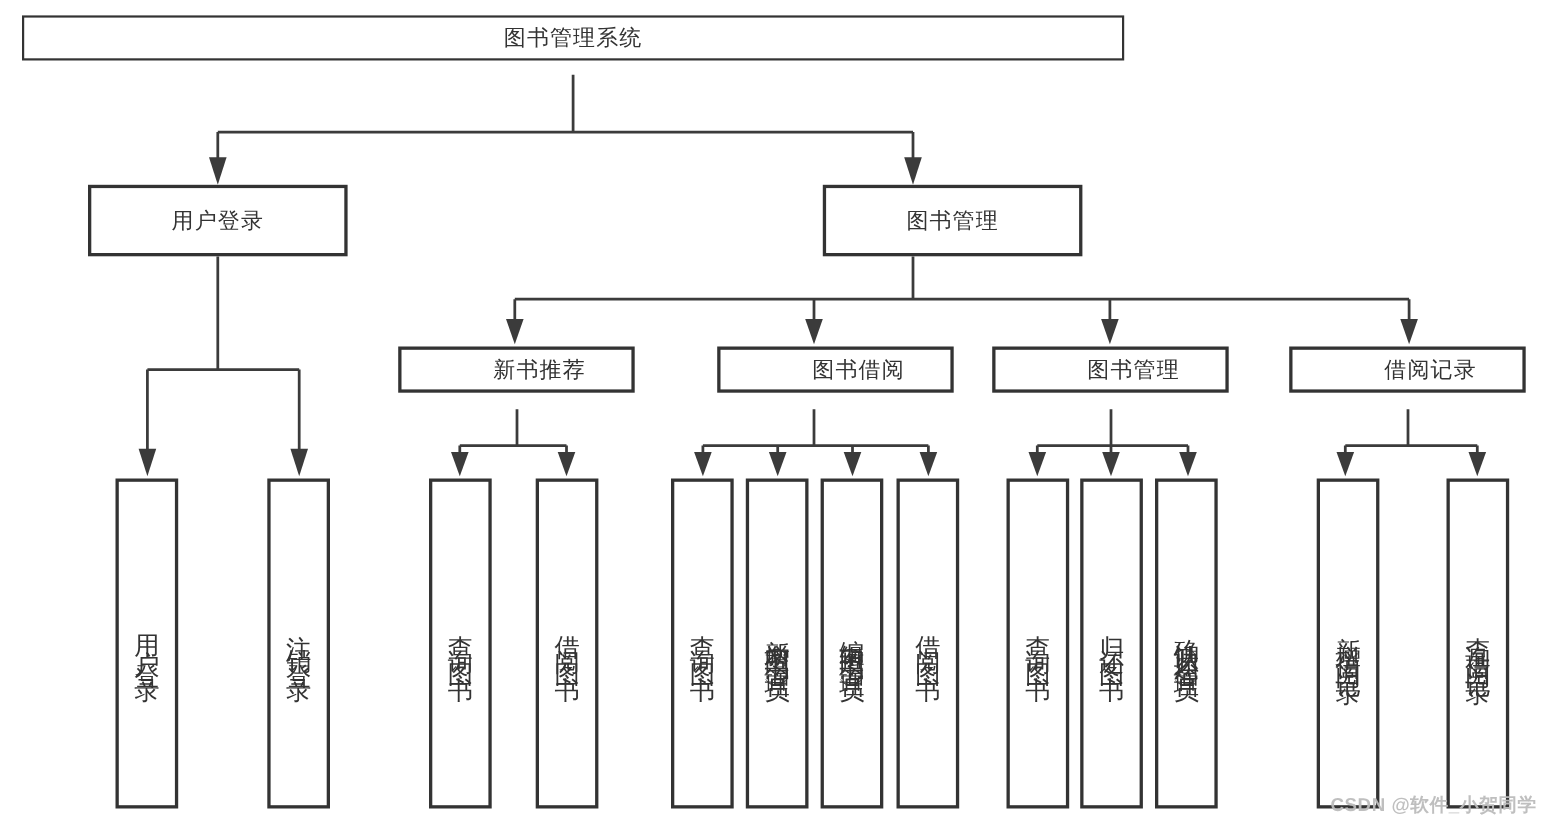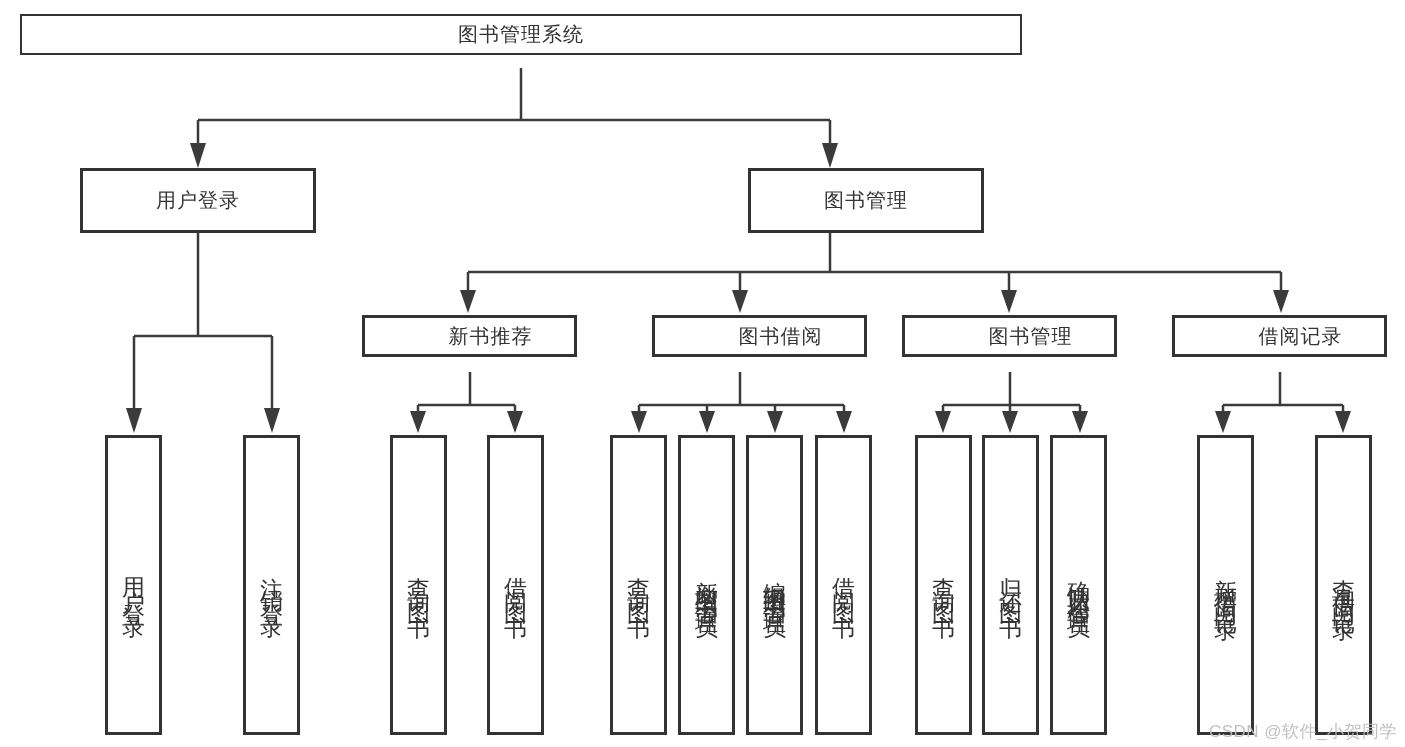--- a/index.html
+++ b/index.html
@@ -82,20 +82,21 @@
   .l13 { left: 1315px; }
   .watermark {
     position: absolute;
     right: 8px;
     bottom: 4px;
     z-index: 3;
     color: #bcbcbc;
     font-size: 17px;
     letter-spacing: 0.5px;
     opacity: 0.95;
+    font-weight: bold;
   }
 </style>
 </head>
 <body>
 
 <div id="canvas">
 
   <svg id="wires" viewBox="0 0 1405 747" xmlns="http://www.w3.org/2000/svg">
     <path fill="none" stroke="#3b3b3b" stroke-width="2.5" d="
       M521 68 V120 M198 120 H830 M198 120 V144 M830 120 V144

